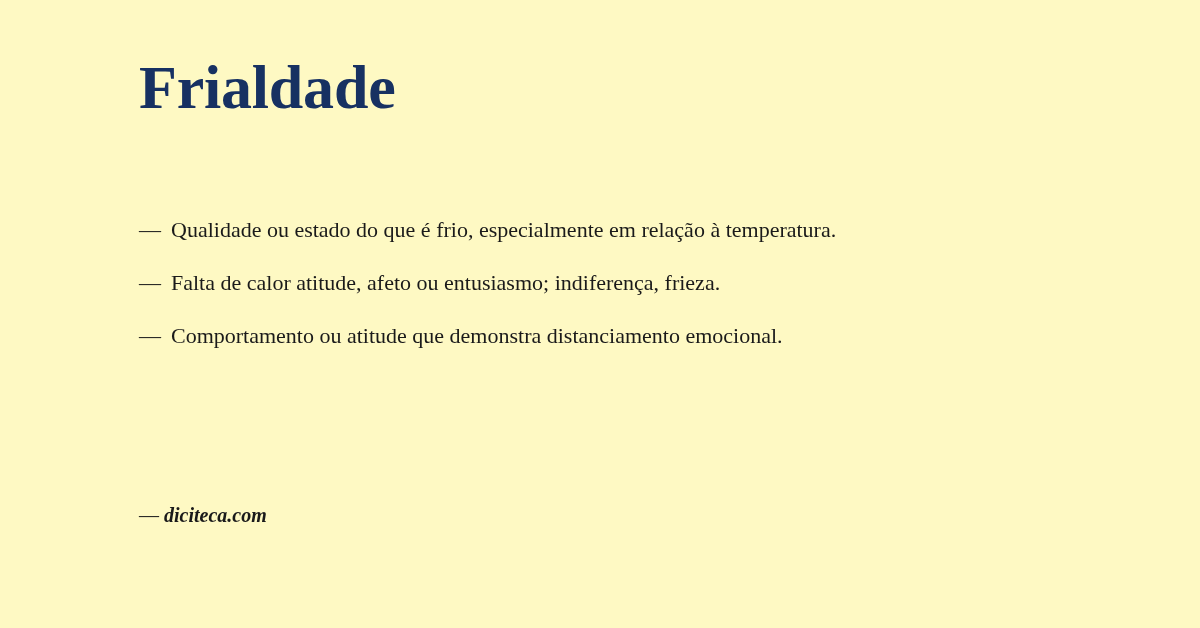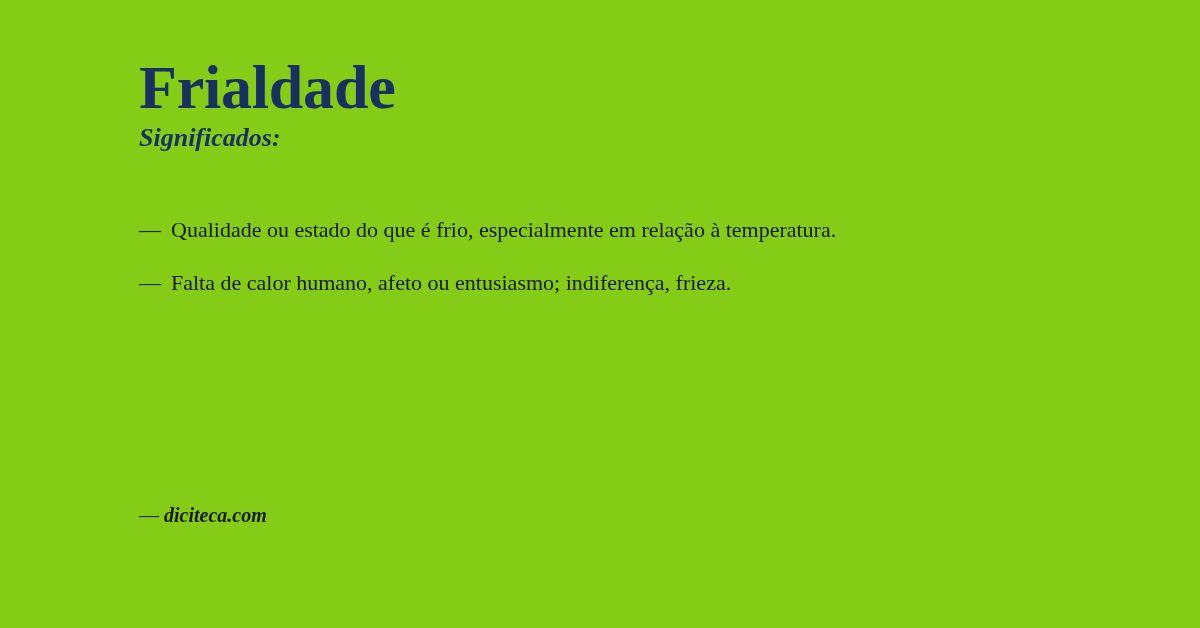--- a/index.html
+++ b/index.html
@@ -13,21 +13,21 @@
     height: 628px;
     overflow: hidden;
     font-family: "Liberation Serif", "DejaVu Serif", serif;
     -webkit-font-smoothing: antialiased;
   }
 
   .card {
     position: relative;
     width: 1200px;
     height: 628px;
-    background: #84cc16;
+    background: #fef9c3;
     box-sizing: border-box;
   }
 
   .content {
     position: absolute;
     left: 139px;
     top: 54px;
     width: 940px;
   }
 
@@ -101,33 +101,35 @@
     width: 5px;
   }
 </style>
 </head>
 <body>
 
 <div class="card">
 
   <div class="content">
     <h1 class="headword">Frialdade</h1>
-    <div class="subtitle">Significados:</div>
   </div>
 
   <div class="senses">
 
     <p class="sense">
       <span class="dash">—</span><span class="gap"></span><span>Qualidade ou estado do que é frio, especialmente em relação à temperatura.</span>
     </p>
 
     <p class="sense">
-      <span class="dash">—</span><span class="gap"></span><span>Falta de calor humano, afeto ou entusiasmo; indiferença, frieza.</span>
+      <span class="dash">—</span><span class="gap"></span><span>Falta de calor atitude, afeto ou entusiasmo; indiferença, frieza.</span>
     </p>
 
+    <p class="sense">
+      <span class="dash">—</span><span class="gap"></span><span>Comportamento ou atitude que demonstra distanciamento emocional.</span>
+    </p>
 
   </div>
 
   <div class="footer">
     <span class="fdash">—</span><span class="fgap"></span><span>diciteca.com</span>
   </div>
 
 </div>
 
 </body></html>

